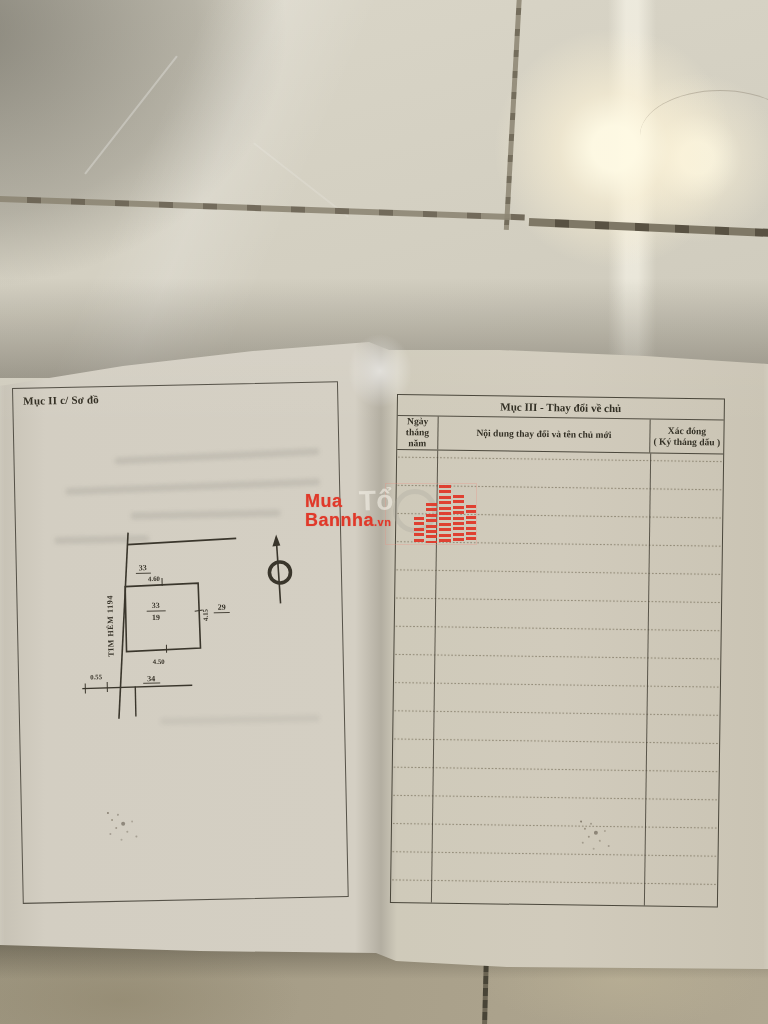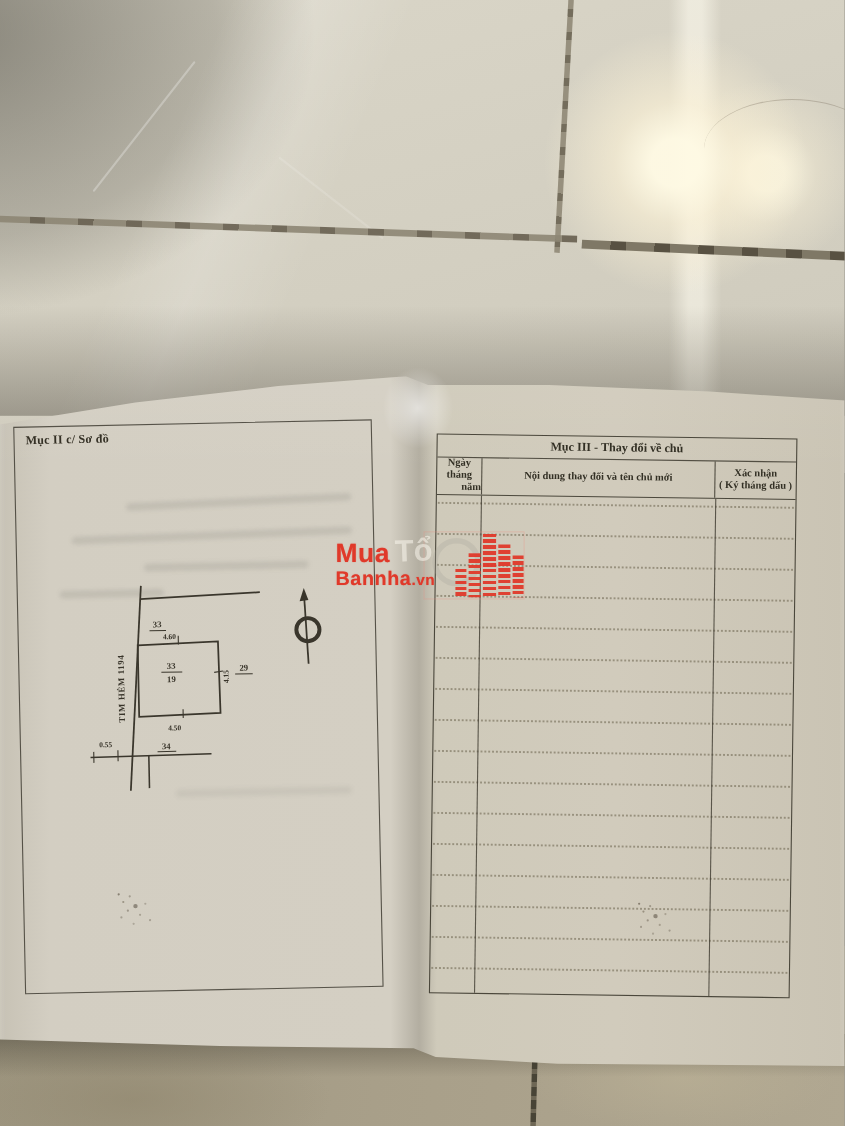--- a/index.html
+++ b/index.html
@@ -74,43 +74,43 @@
 
   
   .table{position:absolute;left:397px;top:394px;width:326px;height:507px;
     border:1.6px solid rgba(60,56,46,.9);transform:rotate(.8deg);
     transform-origin:top left;color:#333025;}
   .t-title{height:20px;line-height:20px;text-align:center;font-size:11px;font-weight:bold;
     border-bottom:1.4px solid rgba(60,56,46,.85);}
   .t-head{display:flex;height:33px;border-bottom:1.5px solid rgba(60,56,46,.9);}
   .hcell{display:flex;flex-direction:column;align-items:center;justify-content:center;
     font-size:9.5px;font-weight:bold;line-height:1.15;text-align:center;}
-  .hc1{width:40px;border-right:1.4px solid rgba(60,56,46,.85);align-items:flex-end;}
+  .hc1{width:40px;border-right:1.4px solid rgba(60,56,46,.85);}
   .hc2{width:211px;border-right:1.4px solid rgba(60,56,46,.85);}
   .hc3{flex:1;}
   .t-body{position:relative;height:452px;
     background-image:radial-gradient(circle,rgba(100,92,70,.55) .6px,rgba(0,0,0,0) 1.1px);
     background-size:3.5px 28.2px;background-position:0 -7px;}
   .vline{position:absolute;top:0;bottom:0;width:0;border-left:1.4px solid rgba(60,56,46,.8);}
 
   
   .watermark{position:absolute;left:301px;top:483px;width:178px;height:64px;z-index:9;}
   .wm-ghostbox{position:absolute;left:84px;top:0;width:90px;height:60px;
     border:1px solid rgba(236,140,124,.28);}
   .wm-ghost{position:absolute;left:58px;top:2px;font-size:28px;font-weight:bold;
     color:rgba(250,246,236,.55);font-family:"Liberation Sans","DejaVu Sans",sans-serif;
     transform:rotate(-2deg);}
   .wm-swoosh{position:absolute;left:92px;top:6px;width:34px;height:34px;border-radius:50%;
     border:5px solid rgba(170,165,155,.30);}
   .wm-text{position:absolute;left:4px;top:9px;line-height:1;color:#e0392a;
     font-family:"Liberation Sans","DejaVu Sans",sans-serif;font-weight:bold;
     text-shadow:0 0 1px rgba(224,57,42,.55);}
-  .wm-l1{font-size:24px;letter-spacing:.5px;}
+  .wm-l1{font-size:18px;letter-spacing:.5px;}
   .wm-l2{font-size:18px;letter-spacing:.5px;margin-top:1px;}
-  .wm-vn{font-size:14px;}
+  .wm-vn{font-size:11px;}
   .tower{position:absolute;background:repeating-linear-gradient(180deg,#e0392a 0 3px,rgba(0,0,0,0) 3px 5.4px);
     opacity:.95;}
   .tw1{left:113px;top:34px;width:10px;height:26px;}
   .tw2{left:125px;top:20px;width:11px;height:40px;}
   .tw3{left:138px;top:2px;width:12px;height:58px;}
   .tw4{left:152px;top:12px;width:11px;height:48px;}
   .tw5{left:165px;top:22px;width:10px;height:38px;}
 </style>
 </head>
 <body>
@@ -188,21 +188,21 @@
     <div class="t-title">Mục III - Thay đổi về chủ</div>
     <div class="t-head">
       <div class="hcell hc1">
         <span>Ngày tháng</span>
         <span>năm</span>
       </div>
       <div class="hcell hc2">
         <span>Nội dung thay đổi và tên chủ mới</span>
       </div>
       <div class="hcell hc3">
-        <span>Xác nhận</span>
+        <span>Xác đóng</span>
         <span>( Ký tháng dấu )</span>
       </div>
     </div>
     <div class="t-body">
       <div class="vline" style="left:40px;"></div>
       <div class="vline" style="left:252.5px;"></div>
       <div class="speckle" style="left:188px;top:368px;"></div>
     </div>
   </div>
 

